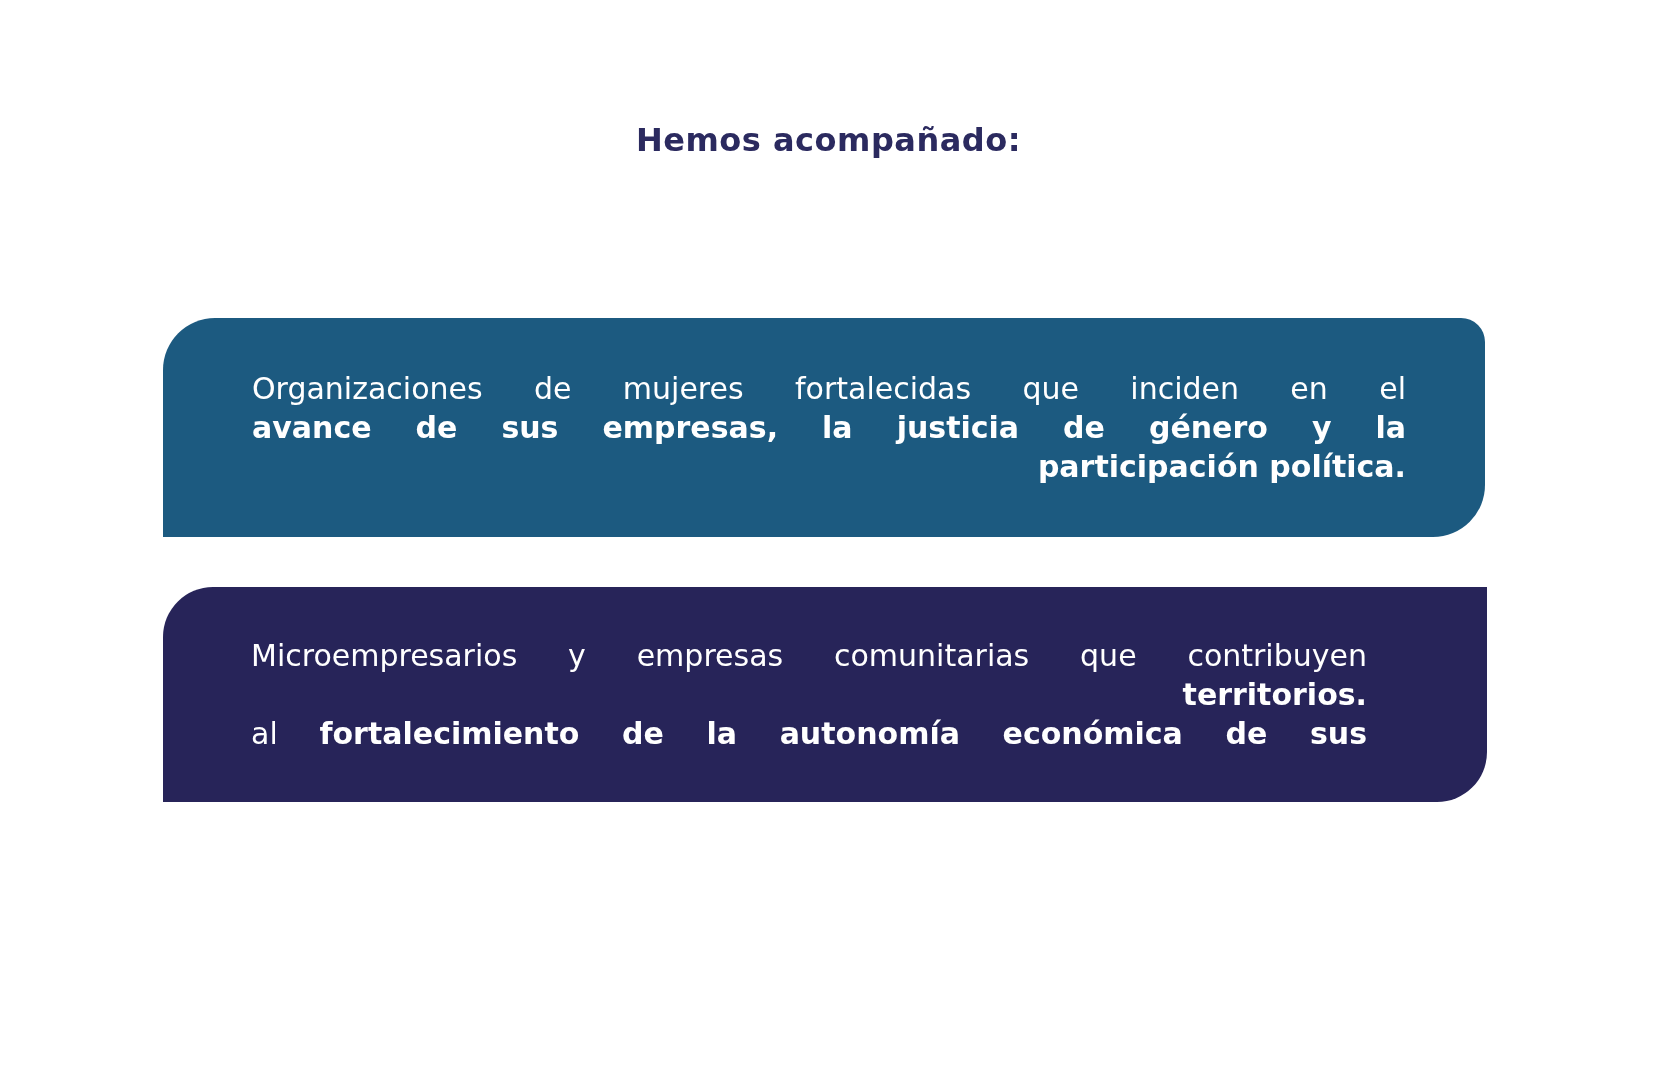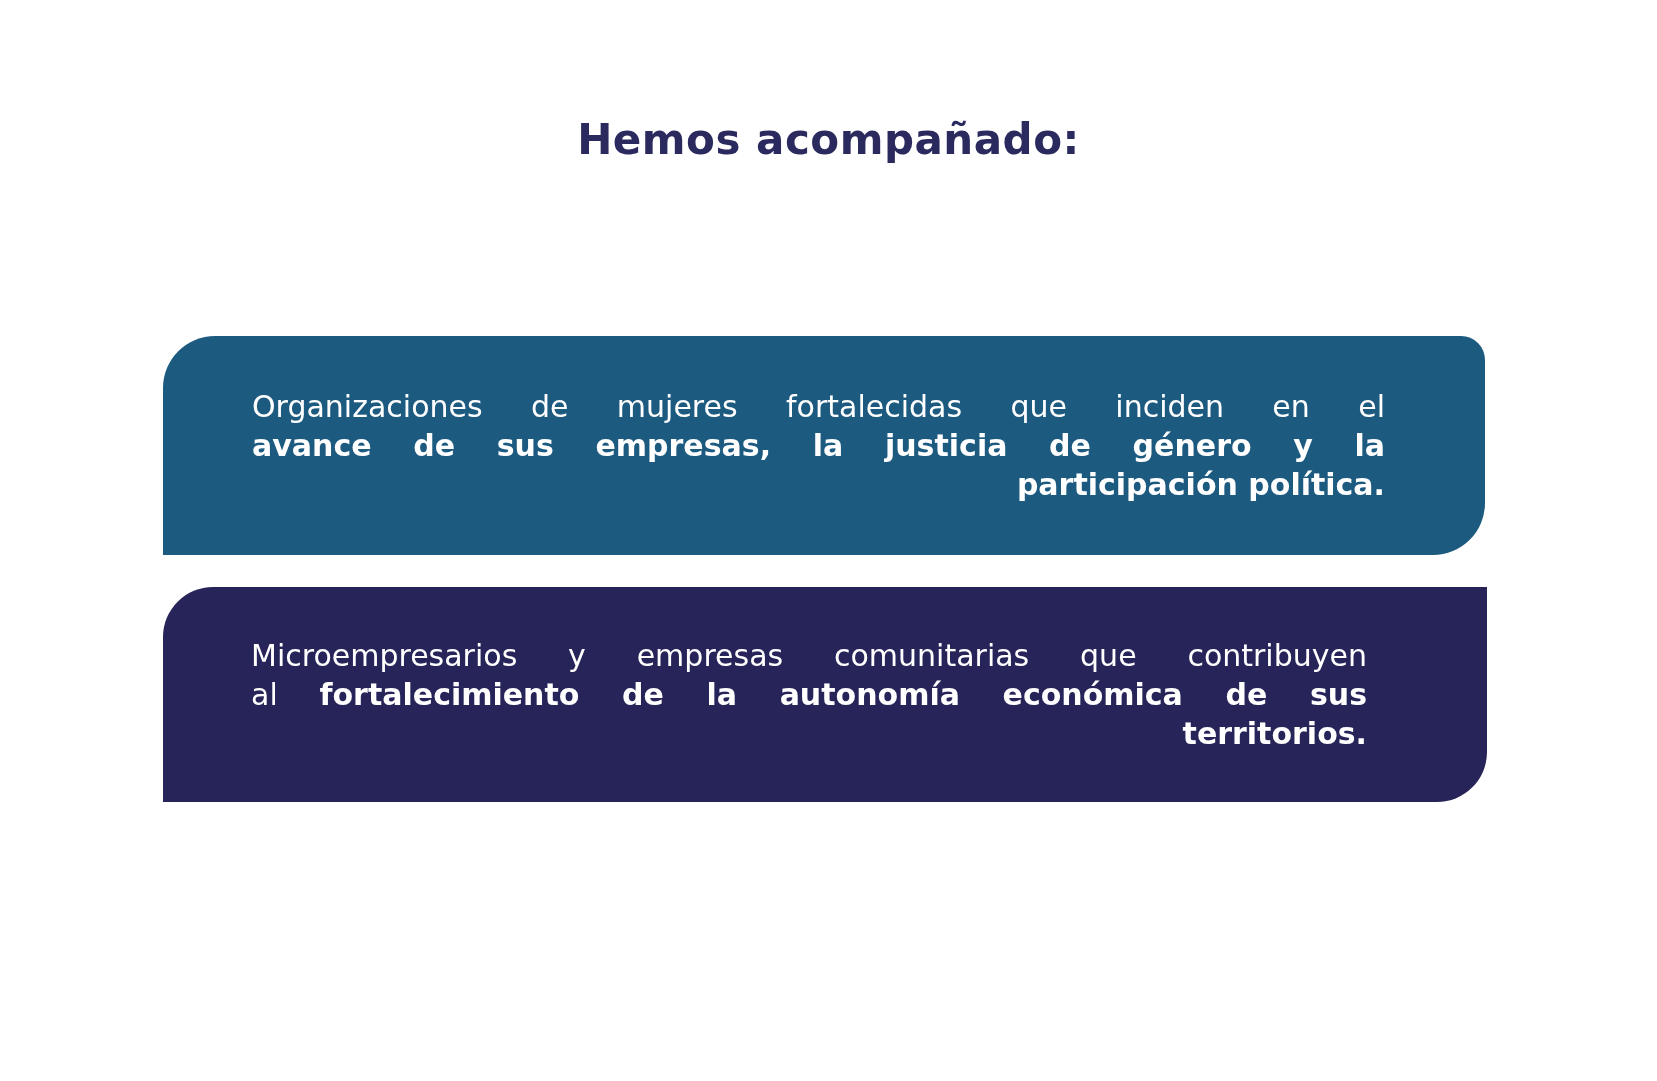--- a/index.html
+++ b/index.html
@@ -14,40 +14,40 @@
   }
   .slide { position: absolute; inset: 0; }
 
   .page-title {
     position: absolute;
     top: 112px;
     left: 0;
     width: 100%;
     margin: 0;
     text-align: center;
-    font-size: 42px;
+    font-size: 32px;
     line-height: 56px;
     font-weight: 700;
     letter-spacing: 0.5px;
   }
 
   .card {
     position: absolute;
     left: 163px;
     display: flex;
     flex-direction: column;
     justify-content: center;
     color: #ffffff;
   }
   .card-1 {
-    top: 336px;
+    top: 318px;
     width: 1322px;
     height: 219px;
     border-radius: 52px 24px 52px 0;
-    padding: 0 100px 0 89px;
+    padding: 0 79px 0 89px;
   }
   .card-2 {
     top: 587px;
     width: 1324px;
     height: 215px;
     border-radius: 50px 0 50px 0;
     padding: 0 120px 0 88px;
   }
 
   .line {
@@ -71,17 +71,17 @@
   <h1 class="page-title" style="color: rgb(43, 42, 95);">Hemos acompañado:</h1>
 
   <section class="card card-1" style="background-color: rgb(28, 90, 128);">
     <p class="line justify"><span>Organizaciones de mujeres fortalecidas que inciden en el</span></p>
     <p class="line justify bold"><span>avance de sus empresas, la justicia de género y la</span></p>
     <p class="line bold"><span>participación política.</span></p>
   </section>
 
   <section class="card card-2" style="background-color: rgb(39, 36, 89);">
     <p class="line justify"><span>Microempresarios y empresas comunitarias que contribuyen</span></p>
+    <p class="line bold"><span>territorios.</span></p>
     <p class="line justify"><span>al</span> <span class="bold">fortalecimiento de la autonomía económica de sus</span></p>
-    <p class="line bold"><span>territorios.</span></p>
   </section>
 
 </main>
 
 </body></html>

